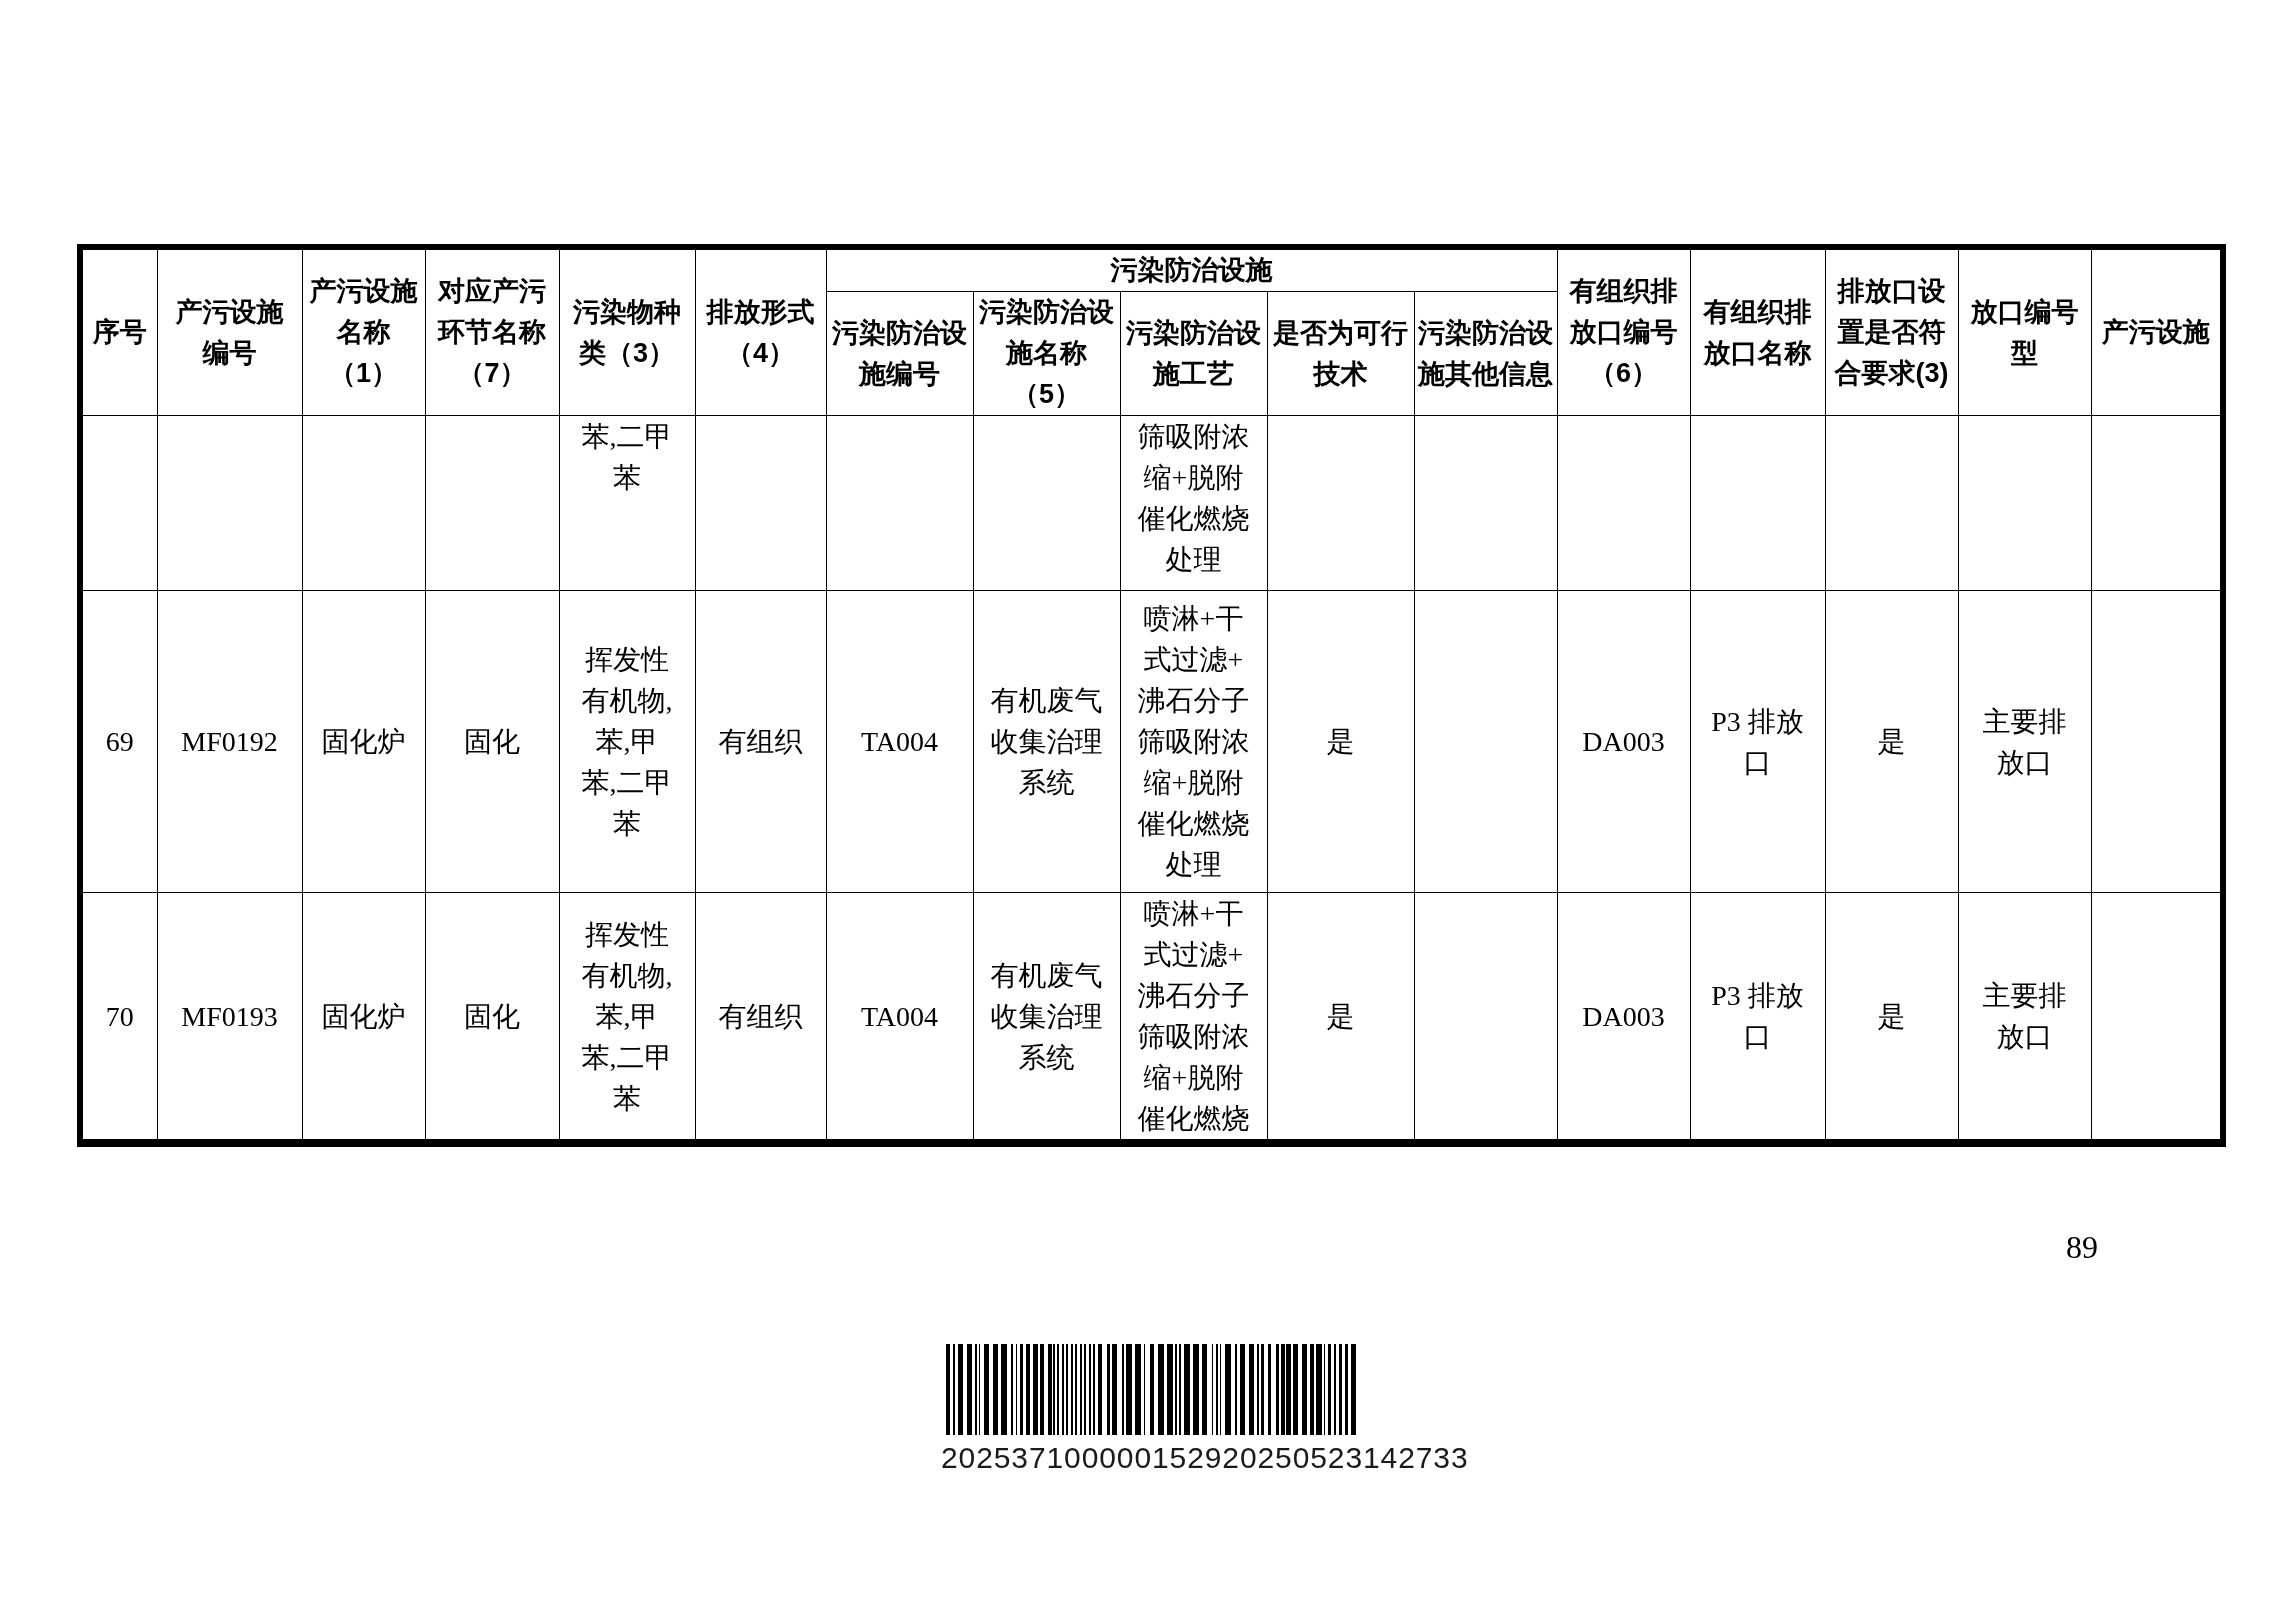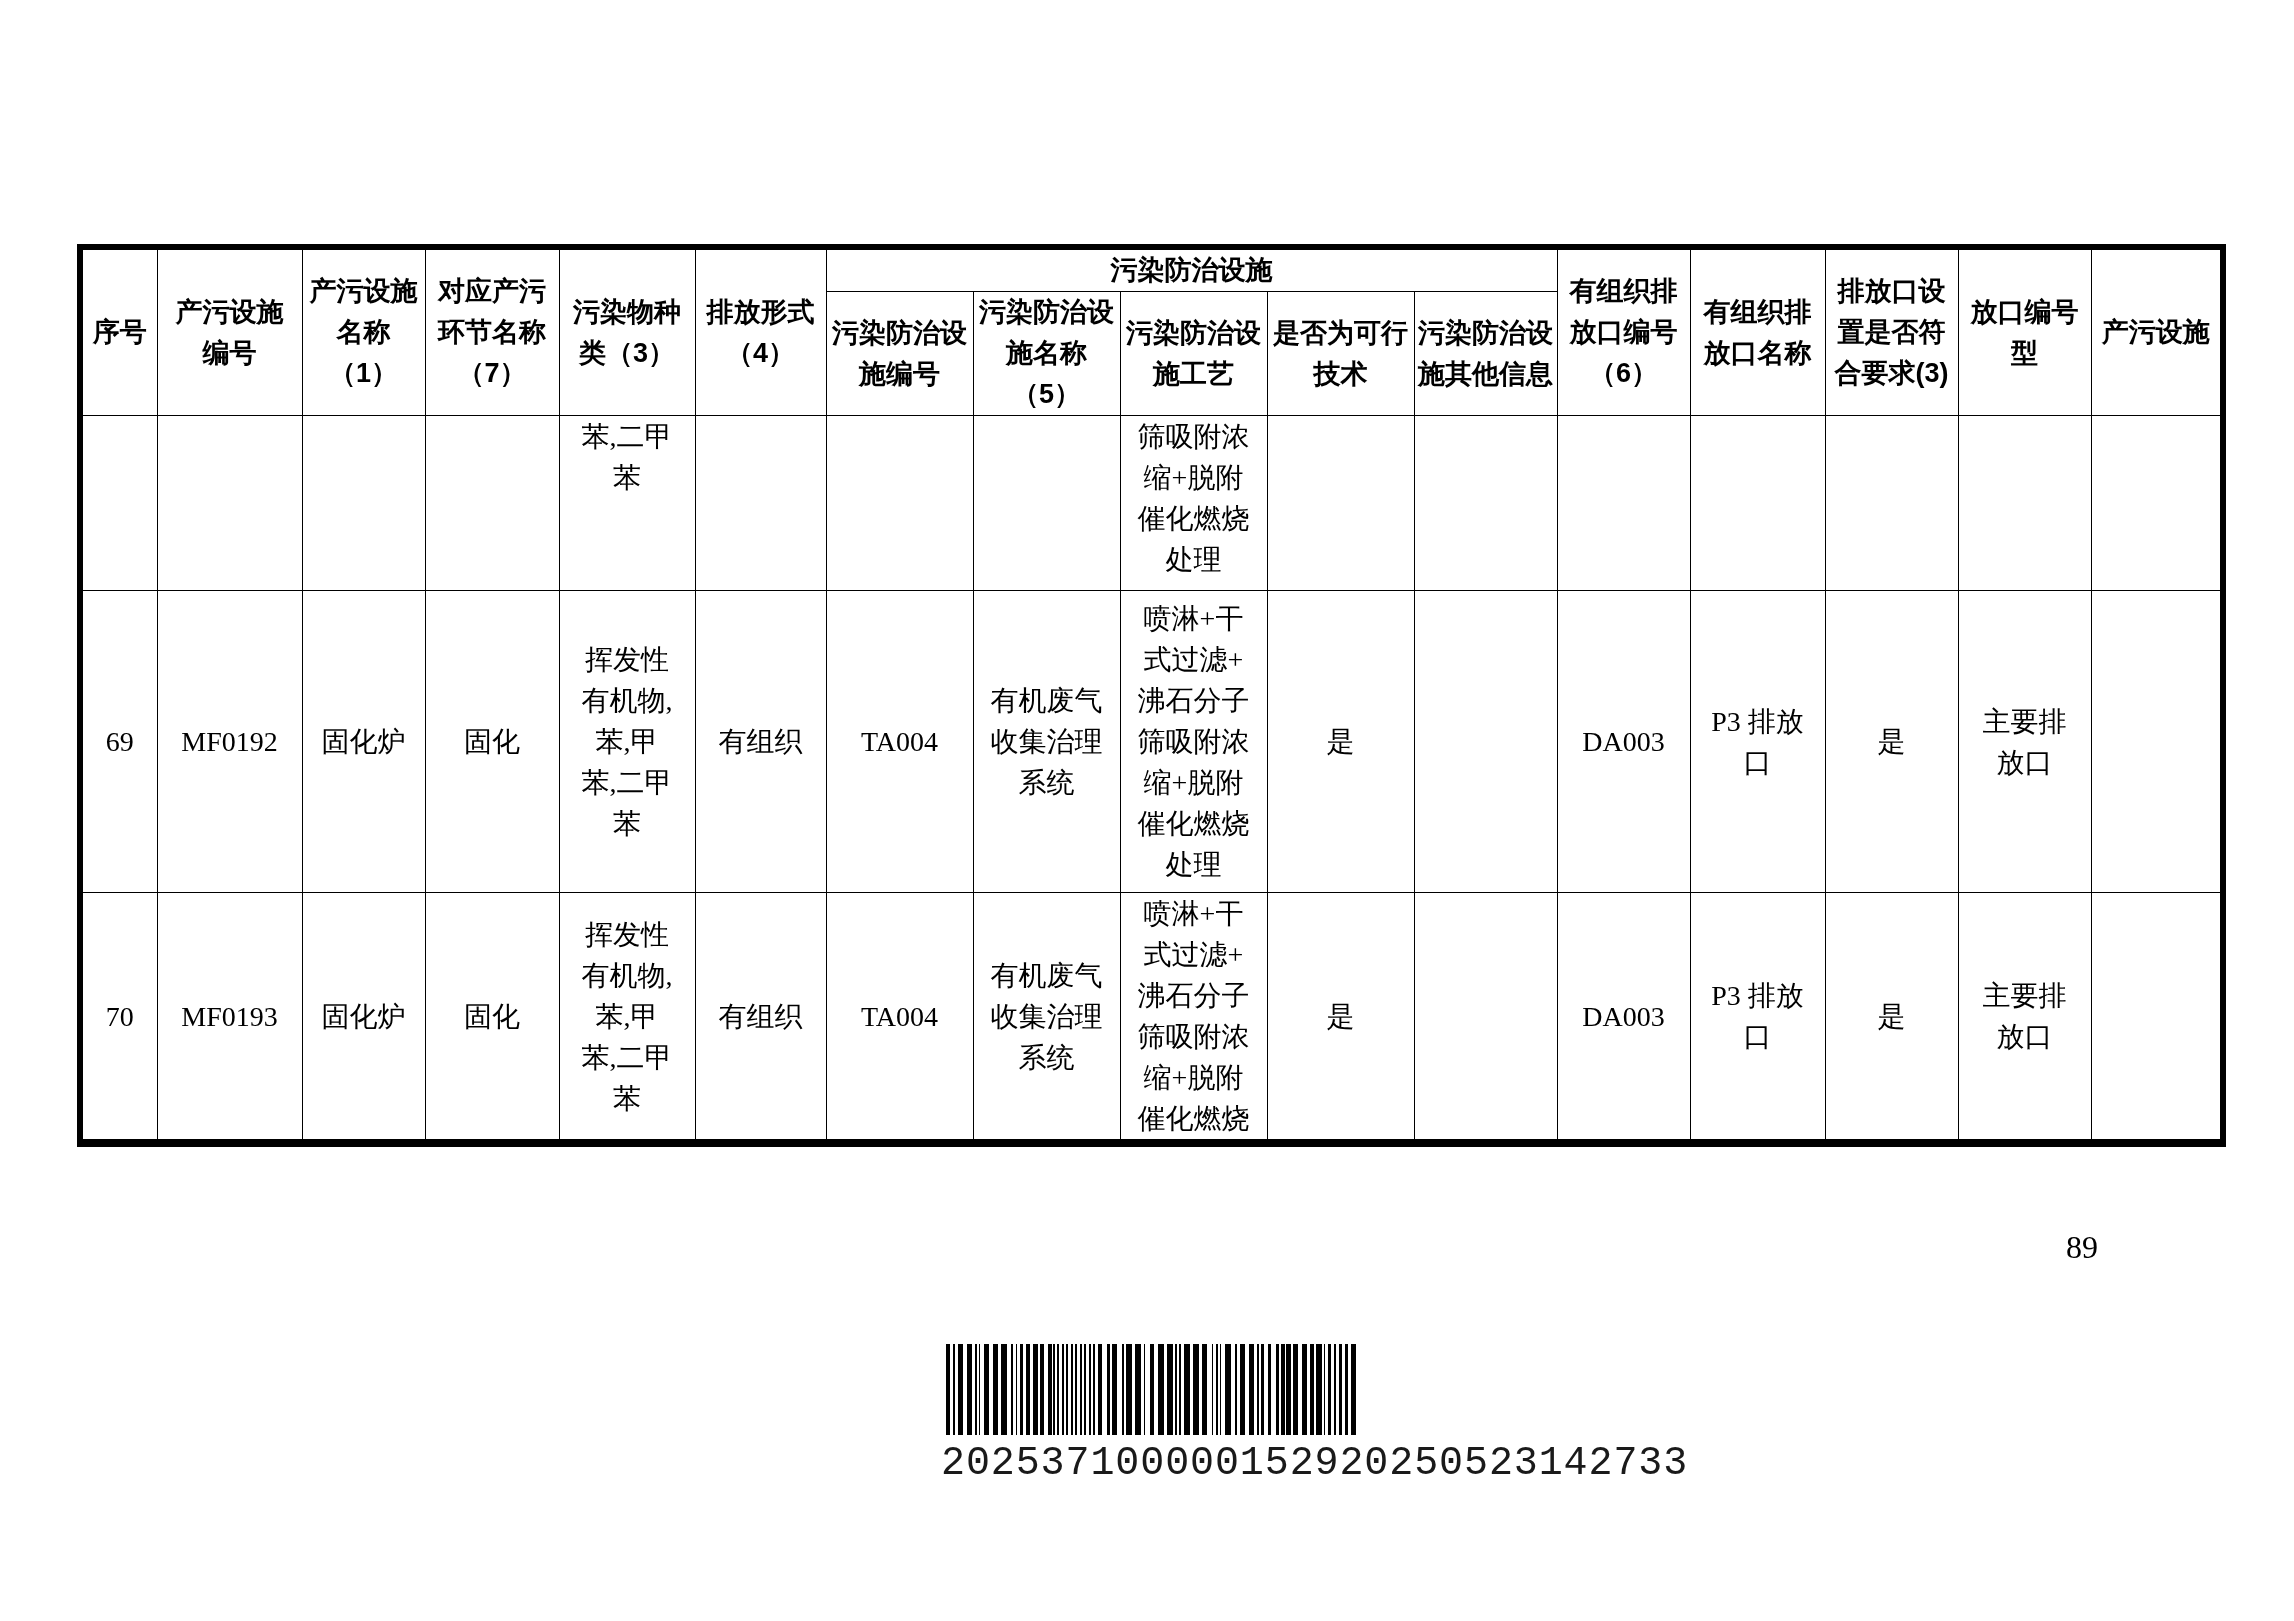--- a/index.html
+++ b/index.html
@@ -11,22 +11,22 @@
         white-space:pre-line;font-size:28px;line-height:41px;padding:0;overflow:hidden;
         font-family:"Liberation Serif",serif;}
   tr.hdr td{font-family:"Liberation Sans",sans-serif;font-weight:bold;font-size:27px;line-height:41px;}
   tr.cont td{vertical-align:top;}
   .pagenum{position:absolute;left:2066px;top:1229px;font-size:32px;line-height:36px;
         font-family:"Liberation Serif",serif;}
   .barcode{position:absolute;left:941px;top:1344px;width:420px;}
   .bars{height:91px;display:flex;align-items:stretch;justify-content:center;overflow:hidden;}
   .bars span{background:#000;height:100%;flex:0 0 auto;}
   .bars i{height:100%;flex:0 0 auto;}
-  .digits{margin-top:5.5px;text-align:center;font-family:Liberation Mono, monospace;
-        font-size:40px;letter-spacing:0.9px;white-space:nowrap;color:#1a1a1a;}
+  .digits{margin-top:5.5px;text-align:center;font-family:Liberation Sans, sans-serif;
+        font-size:30px;letter-spacing:0.9px;white-space:nowrap;color:#1a1a1a;}
 </style>
 </head>
 <body>
 
 <div class="page">
 
   <table class="permit">
     <colgroup>
       <col style="width:77px">
         <col style="width:145px">

